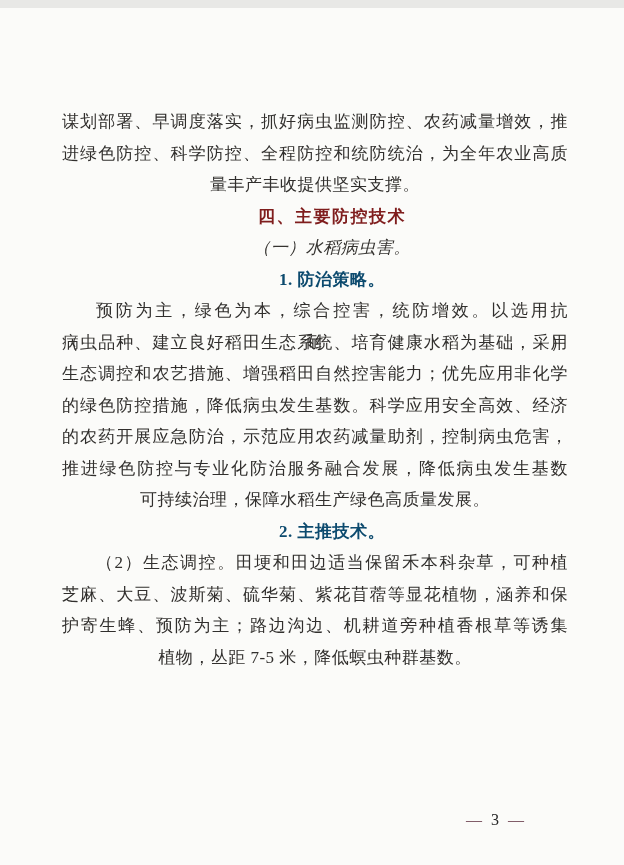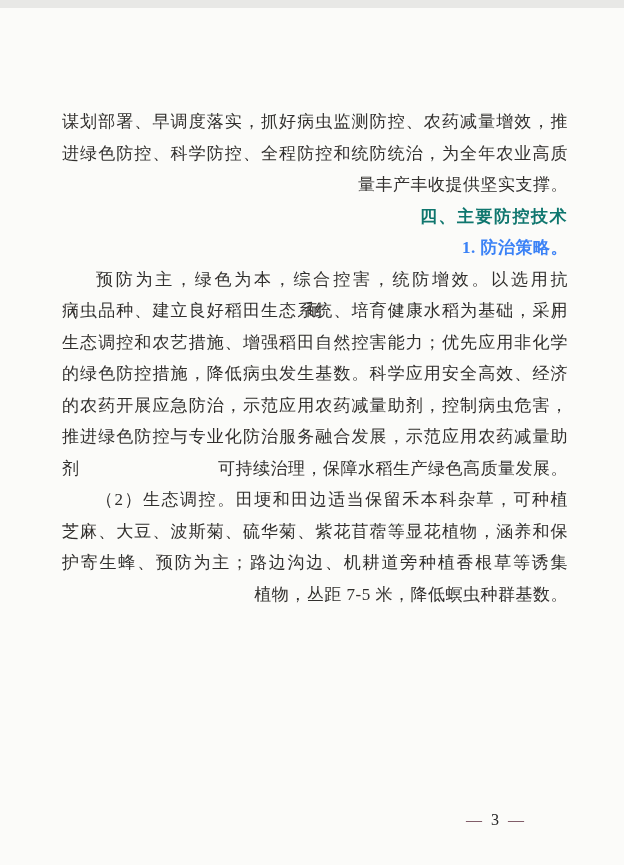--- a/index.html
+++ b/index.html
@@ -17,36 +17,36 @@
     position: absolute;
     left: 62px;
     top: 98px;
     width: 506px;
   }
   .ln {
     font-size: 17px;
     line-height: 31.5px;
     height: 31.5px;
     letter-spacing: 0.5px;
-    text-align: right;
+    text-align: center;
   }
   .jf {
     text-align: justify;
     text-align-last: justify;
   }
   .ind { text-indent: 2em; }
   .hei {
     font-family: Liberation Serif, serif;
     font-weight: bold;
-    color: #0f766e;
+    color: #7f1d1d;
     letter-spacing: 1.5px;
   }
   .bold {
     font-weight: bold;
-    color: #3b82f6;
+    color: #0c4a6e;
   }
   .kai {
     font-style: italic;
     color: #353330;
   }
   .footer {
     position: absolute;
     left: 466px;
     top: 802px;
     font-size: 16px;
@@ -65,28 +65,30 @@
 </style>
 </head>
 <body>
 
 <div class="page">
   <div class="text-block">
     <div class="ln jf">谋划部署、早调度落实，抓好病虫监测防控、农药减量增效，推</div>
     <div class="ln jf">进绿色防控、科学防控、全程防控和统防统治，为全年农业高质</div>
     <div class="ln">量丰产丰收提供坚实支撑。</div>
     <div class="ln ind hei">四、主要防控技术</div>
+    <div class="ln ind kai">（一）水稻病虫害。</div>
     <div class="ln ind bold">1. 防治策略。</div>
     <div class="ln ind jf">预防为主，绿色为本，综合控害，统防增效。以选用抗（耐）</div>
     <div class="ln jf">病虫品种、建立良好稻田生态系统、培育健康水稻为基础，采用</div>
     <div class="ln jf">生态调控和农艺措施、增强稻田自然控害能力；优先应用非化学</div>
     <div class="ln jf">的绿色防控措施，降低病虫发生基数。科学应用安全高效、经济</div>
     <div class="ln jf">的农药开展应急防治，示范应用农药减量助剂，控制病虫危害，</div>
-    <div class="ln jf">推进绿色防控与专业化防治服务融合发展，示范应用农药减量助剂</div>
+    <div class="ln jf">推进绿色防控与专业化防治服务融合发展，降低病虫发生基数</div>
     <div class="ln">可持续治理，保障水稻生产绿色高质量发展。</div>
+    <div class="ln ind bold">2. 主推技术。</div>
     <div class="ln ind jf">（2）生态调控。田埂和田边适当保留禾本科杂草，可种植</div>
     <div class="ln jf">芝麻、大豆、波斯菊、硫华菊、紫花苜蓿等显花植物，涵养和保</div>
     <div class="ln jf">护寄生蜂、预防为主；路边沟边、机耕道旁种植香根草等诱集</div>
     <div class="ln">植物，丛距 7-5 米，降低螟虫种群基数。</div>
   </div>
 
   <div class="footer">
     <span class="dash">—</span><span class="num">3</span><span class="dash">—</span>
   </div>
 </div>

